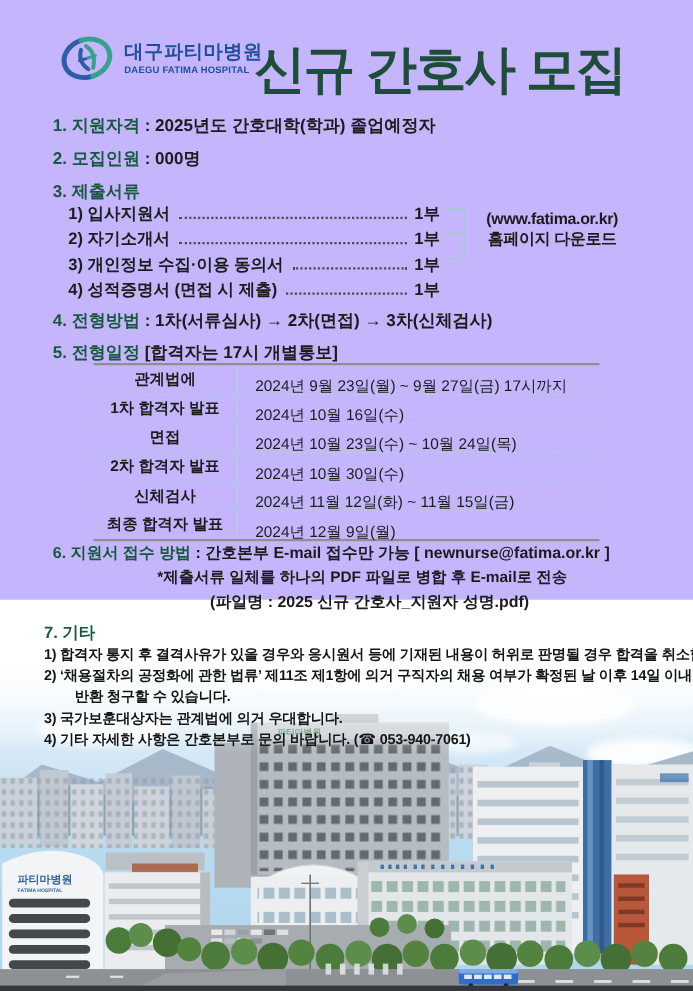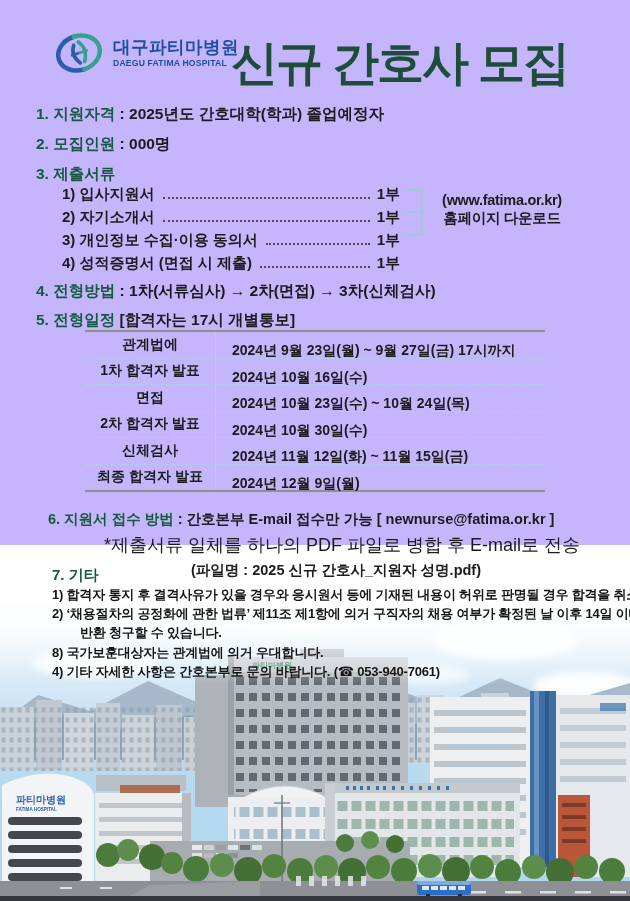--- a/index.html
+++ b/index.html
@@ -6,21 +6,21 @@
   .poster{position:relative;width:630px;height:901px;background:#c4b5fd;overflow:hidden;
           font-family:"Liberation Sans","DejaVu Sans",sans-serif;color:#1c1c1c;}
   
   .header{position:absolute;left:52px;top:26px;display:flex;align-items:center;z-index:3;}
   .brand-text{margin-left:7px;}
   .brand-ko{font-size:17.5px;font-weight:800;color:#1f4e9c;letter-spacing:0.5px;line-height:1.1;}
   .brand-en{font-size:8.6px;font-weight:700;color:#1f4e9c;letter-spacing:0.2px;}
   .main-title{position:absolute;left:231px;top:20px;font-size:47px;font-weight:900;
               color:#1e4e3a;letter-spacing:-2px;line-height:1.2;z-index:3;white-space:nowrap;margin-top:15px;}
   
-  .sec{position:absolute;left:36px;white-space:nowrap;z-index:3;}
+  .sec{position:absolute;left:48px;white-space:nowrap;z-index:3;}
   .sec-label{color:#17593f;font-weight:800;font-size:15.5px;}
   .sec-text{color:#1c1c1c;font-weight:800;font-size:15.5px;}
   .s1{top:104px;} .s2{top:134px;} .s3{top:164px;} .s4{top:281px;} .s5{top:310px;}
   
   .s3-items{position:absolute;left:62px;top:183px;width:338px;z-index:3;}
   .s3-row{display:flex;align-items:flex-end;height:23px;font-size:15px;font-weight:700;}
   .s3-name{white-space:nowrap;padding-bottom:2px;}
   .dots{flex:1;border-bottom:2px dotted #4c4c4c;margin:0 7px 7px 8px;}
   .s3-count{white-space:nowrap;padding-bottom:2px;text-align:center;}
   
@@ -31,29 +31,29 @@
   
   .homepage-note{position:absolute;left:434px;top:191px;width:136px;text-align:center;
                  font-size:14.5px;font-weight:800;letter-spacing:-0.3px;line-height:1.25;z-index:3;}
   
   .sched{position:absolute;left:85px;top:330px;width:460px;border-top:2px solid #8f8f8f;
          border-bottom:2px solid #8f8f8f;z-index:3;}
   .trow{display:flex;align-items:stretch;height:25.5px;}
   .trow + .trow{border-top:1px dashed #aed0e2;}
   .tcell-l{width:130px;display:flex;align-items:center;justify-content:center;
            border-right:1px solid #b9cedd;font-size:14px;font-weight:700;}
-  .tcell-r{flex:1;display:flex;align-items:center;padding-left:16px;font-size:14px;font-weight:700;margin-top:13px;}
-  
-  .s6{position:absolute;left:48px;top:510px;z-index:3;white-space:nowrap;}
+  .tcell-r{flex:1;display:flex;align-items:center;padding-left:16px;font-size:14px;font-weight:400;margin-top:13px;}
+  
+  .s6{position:absolute;left:48px;top:493px;z-index:3;white-space:nowrap;}
   .s6-line1{display:flex;font-size:14.5px;font-weight:800;}
   .s6-line1 .sec-text{font-size:14.5px;margin-left:4px;}
-  .s6-sub{margin-left:56px;margin-top:4px;font-size:18px;font-weight:400;}
+  .s6-sub{margin-left:95px;margin-top:4px;font-size:14px;font-weight:700;}
   .s6-sub2{margin-left:143px;margin-top:4px;font-size:14.5px;font-weight:800;}
   
-  .s7{position:absolute;left:52px;top:566px;width:560px;z-index:3;}
+  .s7{position:absolute;left:40px;top:566px;width:560px;z-index:3;}
   .s7-head{color:#17593f;font-weight:800;font-size:15px;}
   .s7-note{font-size:13px;font-weight:600;line-height:19.2px;letter-spacing:-0.2px;color:#151515;white-space:nowrap;}
   .s7-note.cont{margin-left:28px;}
   
   .photo{position:absolute;left:0;top:545px;width:630px;height:356px;z-index:1;}
 </style>
 </head>
 <body>
 
 <div class="poster">
@@ -149,21 +149,21 @@
       </div>
     <div class="s6-sub">*제출서류 일체를 하나의 PDF 파일로 병합 후 E-mail로 전송</div>
     <div class="s6-sub2">(파일명 : 2025 신규 간호사_지원자 성명.pdf)</div>
   </div>
 
   <div class="s7">
     <div class="s7-head">7. 기타</div>
     <div class="s7-note">1) 합격자 통지 후 결격사유가 있을 경우와 응시원서 등에 기재된 내용이 허위로 판명될 경우 합격을 취소합니다.</div>
     <div class="s7-note">2) ‘채용절차의 공정화에 관한 법류’ 제11조 제1항에 의거 구직자의 채용 여부가 확정된 날 이후 14일 이내</div>
     <div class="s7-note cont">반환 청구할 수 있습니다.</div>
-    <div class="s7-note">8) 국가보훈대상자는 관계법에 의거 우대합니다.</div>
+    <div class="s7-note">3) 국가보훈대상자는 관계법에 의거 우대합니다.</div>
     <div class="s7-note">4) 기타 자세한 사항은 간호본부로 문의 바랍니다. (☎ 053-940-7061)</div>
   </div>
 
   <svg class="photo" viewBox="0 0 630 356">
     <defs>
       <linearGradient id="sky" x1="0" y1="0" x2="0" y2="1">
         <stop offset="0" stop-color="#fdfefe"></stop>
           <stop offset="0.22" stop-color="#e9f4fb"></stop>
         <stop offset="0.42" stop-color="#d2e7f6"></stop>
           <stop offset="0.62" stop-color="#b9dbf0"></stop>

